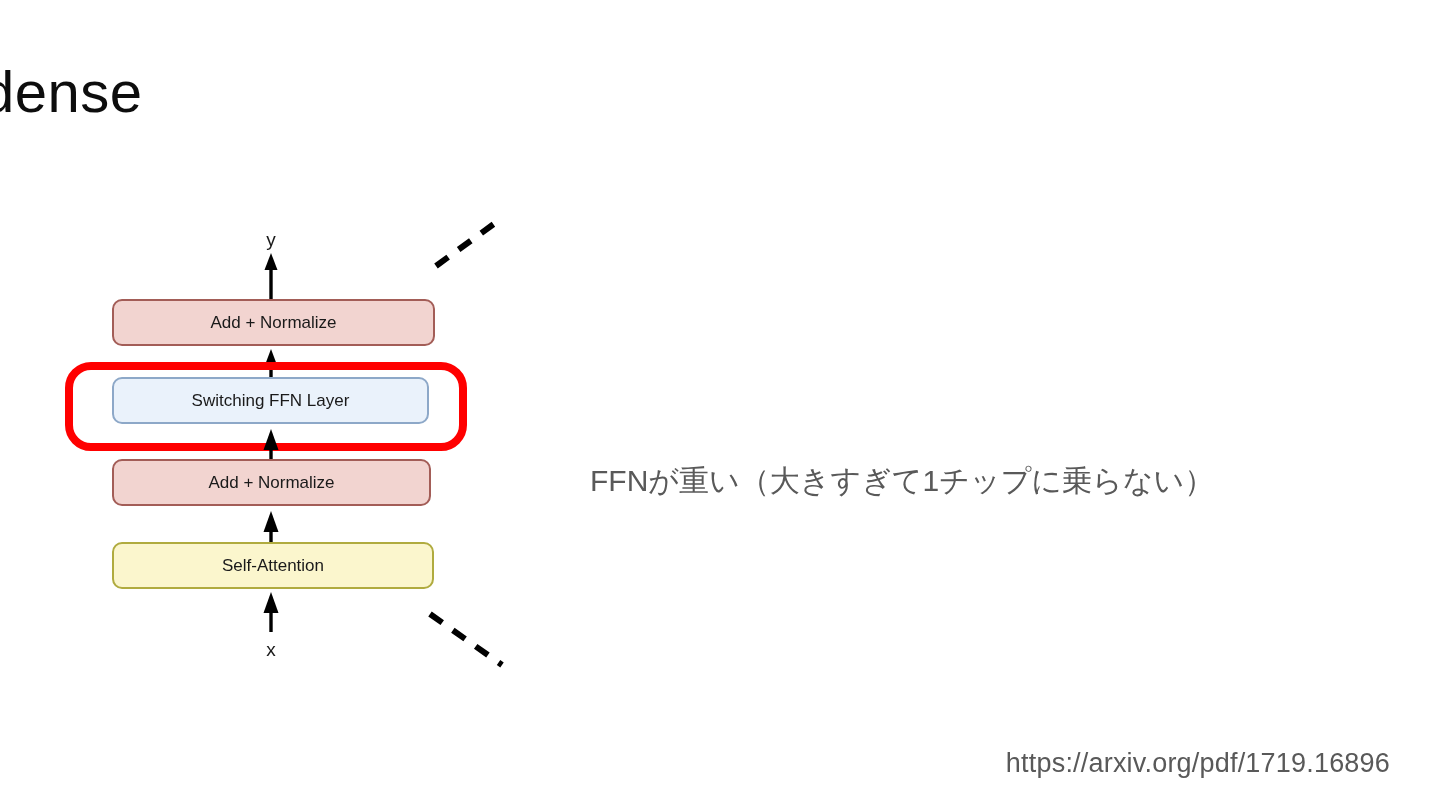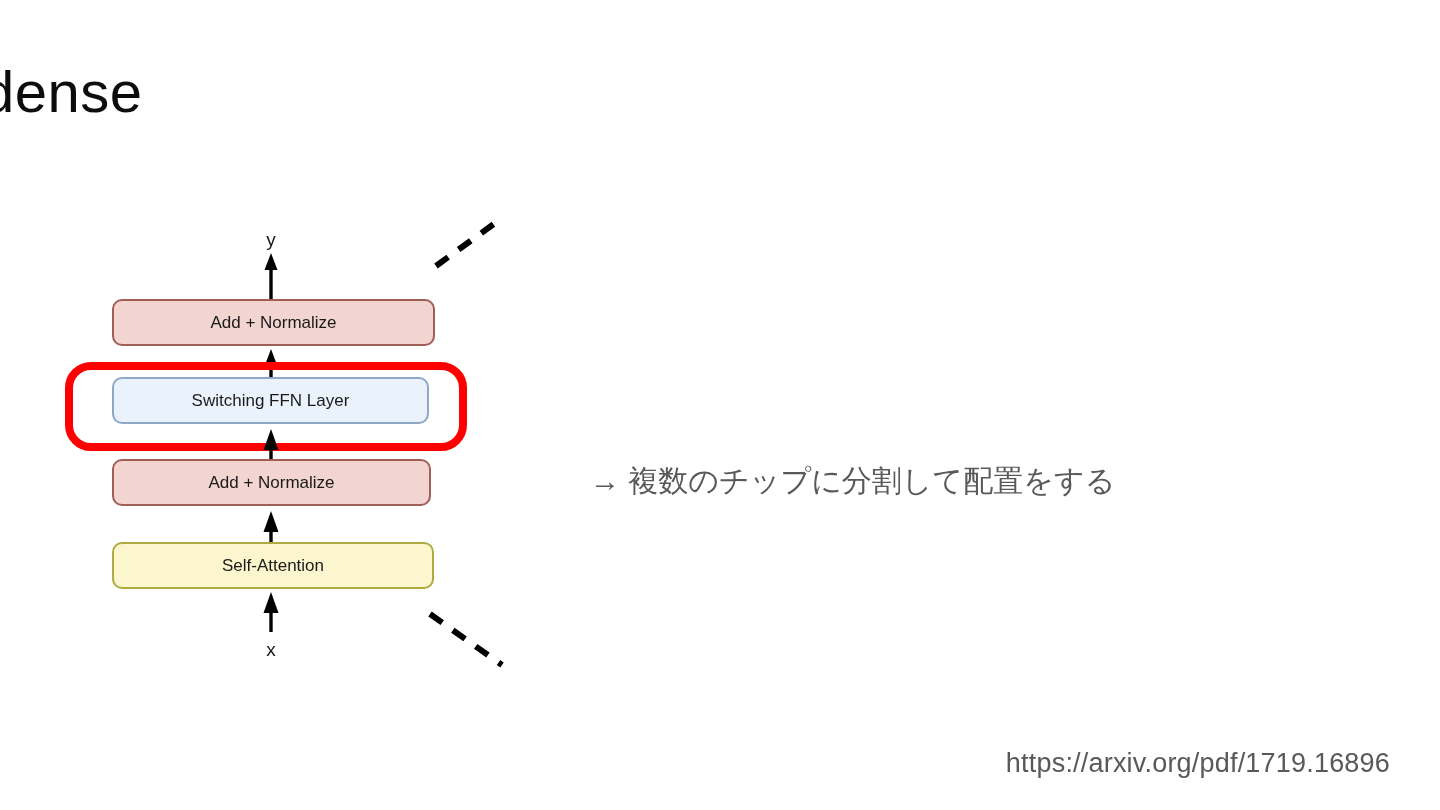--- a/index.html
+++ b/index.html
@@ -148,19 +148,19 @@
 
     <text class="axis-label" x="231" y="456">x</text>
 
     <line x1="396" y1="66" x2="462" y2="18" stroke="#000000" stroke-width="6" stroke-dasharray="15 13" stroke-linecap="butt"></line>
     <line x1="390" y1="414" x2="462" y2="465" stroke="#000000" stroke-width="6" stroke-dasharray="15 13" stroke-linecap="butt"></line>
   </svg>
 </div>
 
 <div id="body-text" style="color: rgb(89, 89, 89);">
   <div class="para">
-    <span class="line">→ 複数のチップに分割して配置をする</span>
+    <span class="line">FFNが重い（大きすぎて1チップに乗らない）</span>
   </div>
   
   
 </div>
 
 <div id="source-url" style="color: rgb(89, 89, 89);">https://arxiv.org/pdf/1719.16896</div>
 
 </body></html>

